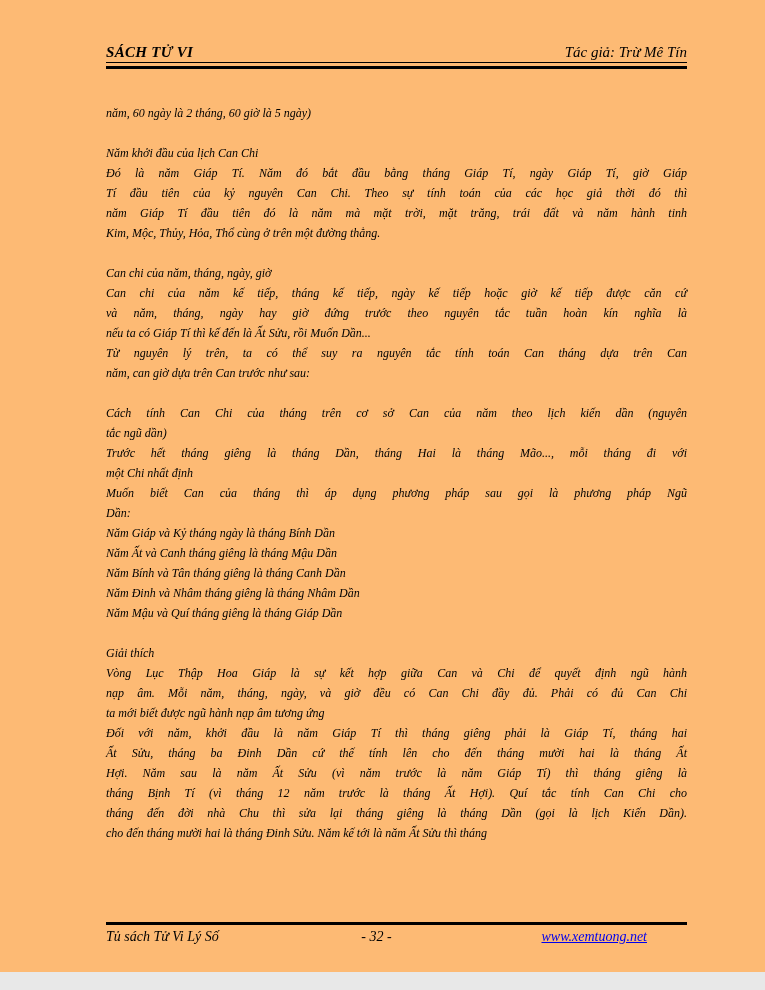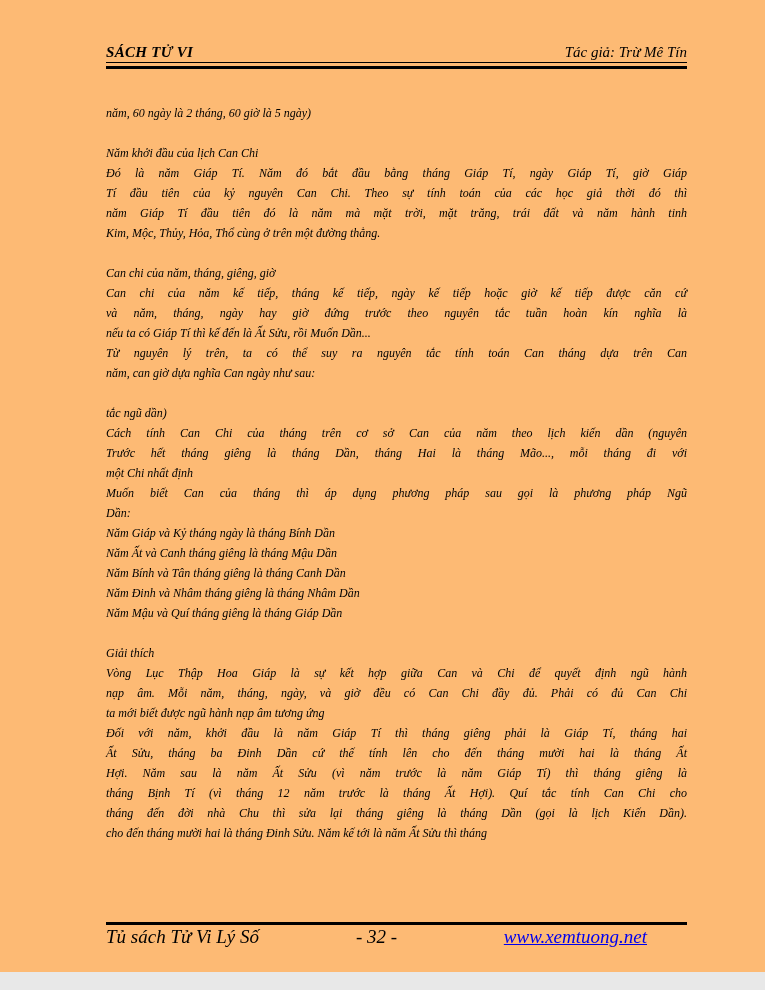--- a/index.html
+++ b/index.html
@@ -30,21 +30,21 @@
   .block { margin-bottom:20px; }
   .block:last-child { margin-bottom:0; }
   .line { white-space:nowrap; height:20px; }
   .line.justify { text-align:justify; text-align-last:justify; }
 
   
   .footer-rule { position:absolute; left:106px; width:581px; top:922px; height:3px; background:#000; }
   .footer {
     position:absolute; left:106px; width:581px; top:928px;
     display:flex; align-items:baseline;
-    font-size:19px; line-height:18px;justify-content:flex-end;
+    font-size:14px; line-height:18px;justify-content:flex-end;
   }
   .footer .cell-left  { flex:1; text-align:left; }
   .footer .cell-mid   { text-align:center; }
   .footer .cell-right { flex:1; text-align:right; padding-right:40px; }
   .footer a { color:#0000ee; text-decoration:underline; }
 </style>
 </head>
 <body>
 
 <div class="page">
@@ -61,30 +61,30 @@
         <div class="line">năm, 60 ngày là 2 tháng, 60 giờ là 5 ngày)</div>
       </div>
       <div class="block">
         <div class="line">Năm khởi đầu của lịch Can Chi</div>
         <div class="line justify" style="word-spacing: 0px;">Đó là năm Giáp Tí. Năm đó bắt đầu bằng tháng Giáp Tí, ngày Giáp Tí, giờ Giáp</div>
         <div class="line justify" style="word-spacing: 0px;">Tí đầu tiên của kỷ nguyên Can Chi. Theo sự tính toán của các học giả thời đó thì</div>
         <div class="line justify" style="word-spacing: 0px;">năm Giáp Tí đầu tiên đó là năm mà mặt trời, mặt trăng, trái đất và năm hành tinh</div>
         <div class="line">Kim, Mộc, Thủy, Hỏa, Thổ cùng ở trên một đường thẳng.</div>
       </div>
       <div class="block">
-        <div class="line">Can chi của năm, tháng, giêng, giờ</div>
+        <div class="line">Can chi của năm, tháng, ngày, giờ</div>
         <div class="line justify" style="word-spacing: 0px;">Can chi của năm kế tiếp, tháng kế tiếp, ngày kế tiếp hoặc giờ kế tiếp được căn cứ</div>
         <div class="line justify" style="word-spacing: 0px;">và năm, tháng, ngày hay giờ đứng trước theo nguyên tắc tuần hoàn kín nghĩa là</div>
         <div class="line">nếu ta có Giáp Tí thì kế đến là Ất Sửu, rồi Muốn Dần...</div>
         <div class="line justify" style="word-spacing: 0px;">Từ nguyên lý trên, ta có thể suy ra nguyên tắc tính toán Can tháng dựa trên Can</div>
-        <div class="line">năm, can giờ dựa nghĩa Can ngày như sau:</div>
+        <div class="line">năm, can giờ dựa trên Can trước như sau:</div>
       </div>
       <div class="block">
+        <div class="line justify" style="word-spacing: 0px;">Cách tính Can Chi của tháng trên cơ sở Can của năm theo lịch kiến dần (nguyên</div>
         <div class="line">tắc ngũ dần)</div>
-        <div class="line justify" style="word-spacing: 0px;">Cách tính Can Chi của tháng trên cơ sở Can của năm theo lịch kiến dần (nguyên</div>
         <div class="line justify" style="word-spacing: 0px;">Trước hết tháng giêng là tháng Dần, tháng Hai là tháng Mão..., mỗi tháng đi với</div>
         <div class="line">một Chi nhất định</div>
         <div class="line justify" style="word-spacing: 0px;">Muốn biết Can của tháng thì áp dụng phương pháp sau gọi là phương pháp Ngũ</div>
         <div class="line">Dần:</div>
         <div class="line">Năm Giáp và Kỷ tháng ngày là tháng Bính Dần</div>
         <div class="line">Năm Ất và Canh tháng giêng là tháng Mậu Dần</div>
         <div class="line">Năm Bính và Tân tháng giêng là tháng Canh Dần</div>
         <div class="line">Năm Đinh và Nhâm tháng giêng là tháng Nhâm Dần</div>
         <div class="line">Năm Mậu và Quí tháng giêng là tháng Giáp Dần</div>
       </div>

